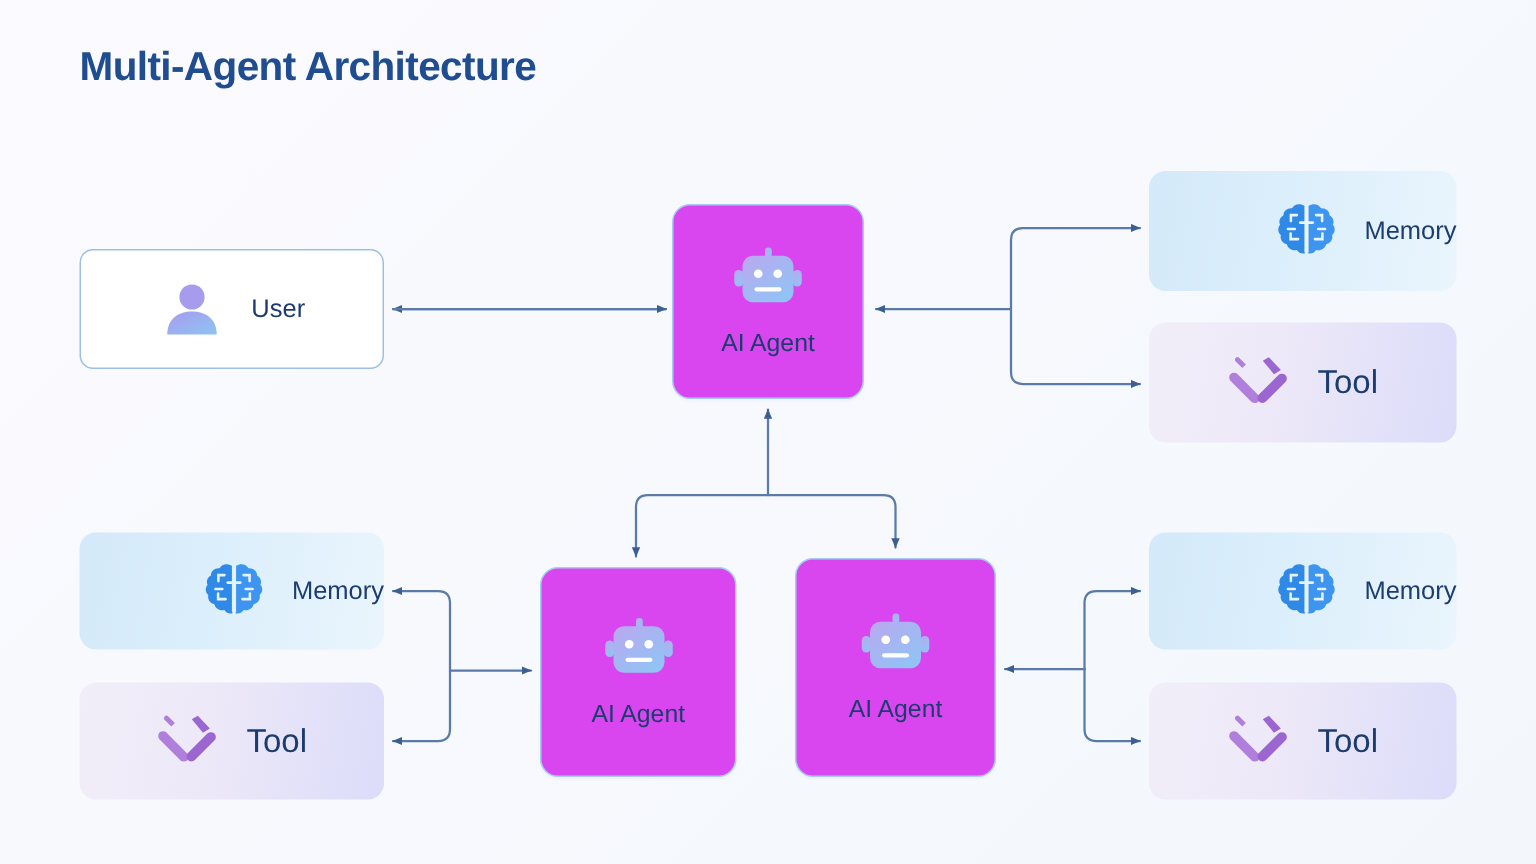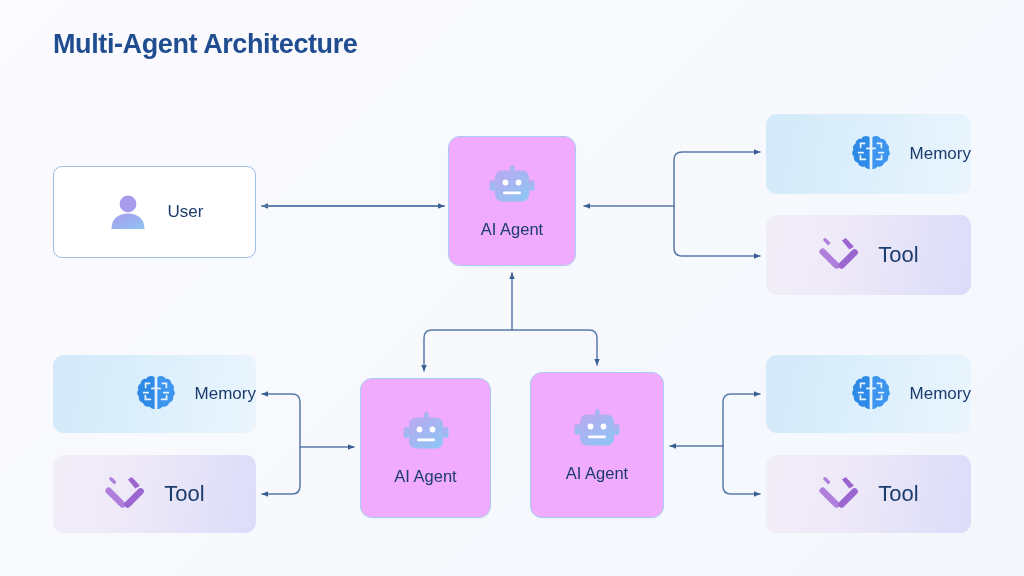--- a/index.html
+++ b/index.html
@@ -53,21 +53,21 @@
     flex-direction: row;
     gap: 18px;
   }
   .node .label {
     color: #1c3c6e;
     white-space: nowrap;
   }
 
   
   .agent {
-    background: #f0abfc;
+    background: #d946ef;
     border: 1.3px solid #a8cdf0;
     border-radius: 12px;
     box-shadow: 0 1px 2px rgba(70,110,170,.05);
   }
   .agent .label {
     font-size: 16.5px;
     margin-top: 11px;
   }
 
   
@@ -124,21 +124,21 @@
       <path d="M300,447 L354,447" marker-end="url(#ah)"></path>
       <path d="M300,447 L300,402 Q300,394 292,394 L262,394" marker-end="url(#ah)"></path>
       <path d="M300,447 L300,486 Q300,494 292,494 L262,494" marker-end="url(#ah)"></path>
 
       <path d="M723,446 L670,446" marker-end="url(#ah)"></path>
       <path d="M723,446 L723,402 Q723,394 731,394 L760,394" marker-end="url(#ah)"></path>
       <path d="M723,446 L723,486 Q723,494 731,494 L760,494" marker-end="url(#ah)"></path>
     </g>
   </svg>
 
-  <div class="node node-row user-node" style="left:53px; top:166px; width:203px; height:92px;">
+  <div class="node node-row user-node" style="left:53px; top:166px; width:203px; height:80px;">
     <svg class="icon" width="44" height="40" viewBox="0 0 44 40">
       <defs>
         <linearGradient id="gUserBody" x1="0" y1="0" x2="1" y2="1">
           <stop offset="0%" stop-color="#a79bee"></stop>
           <stop offset="100%" stop-color="#8fc4f2"></stop>
         </linearGradient>
       </defs>
       <circle cx="22" cy="12" r="8.4" fill="#a79bee"></circle>
       <path d="M5.5,37 C5.5,26.6 12.7,21.6 22,21.6 C31.3,21.6 38.5,26.6 38.5,37 Z" fill="url(#gUserBody)"></path>
     </svg>

